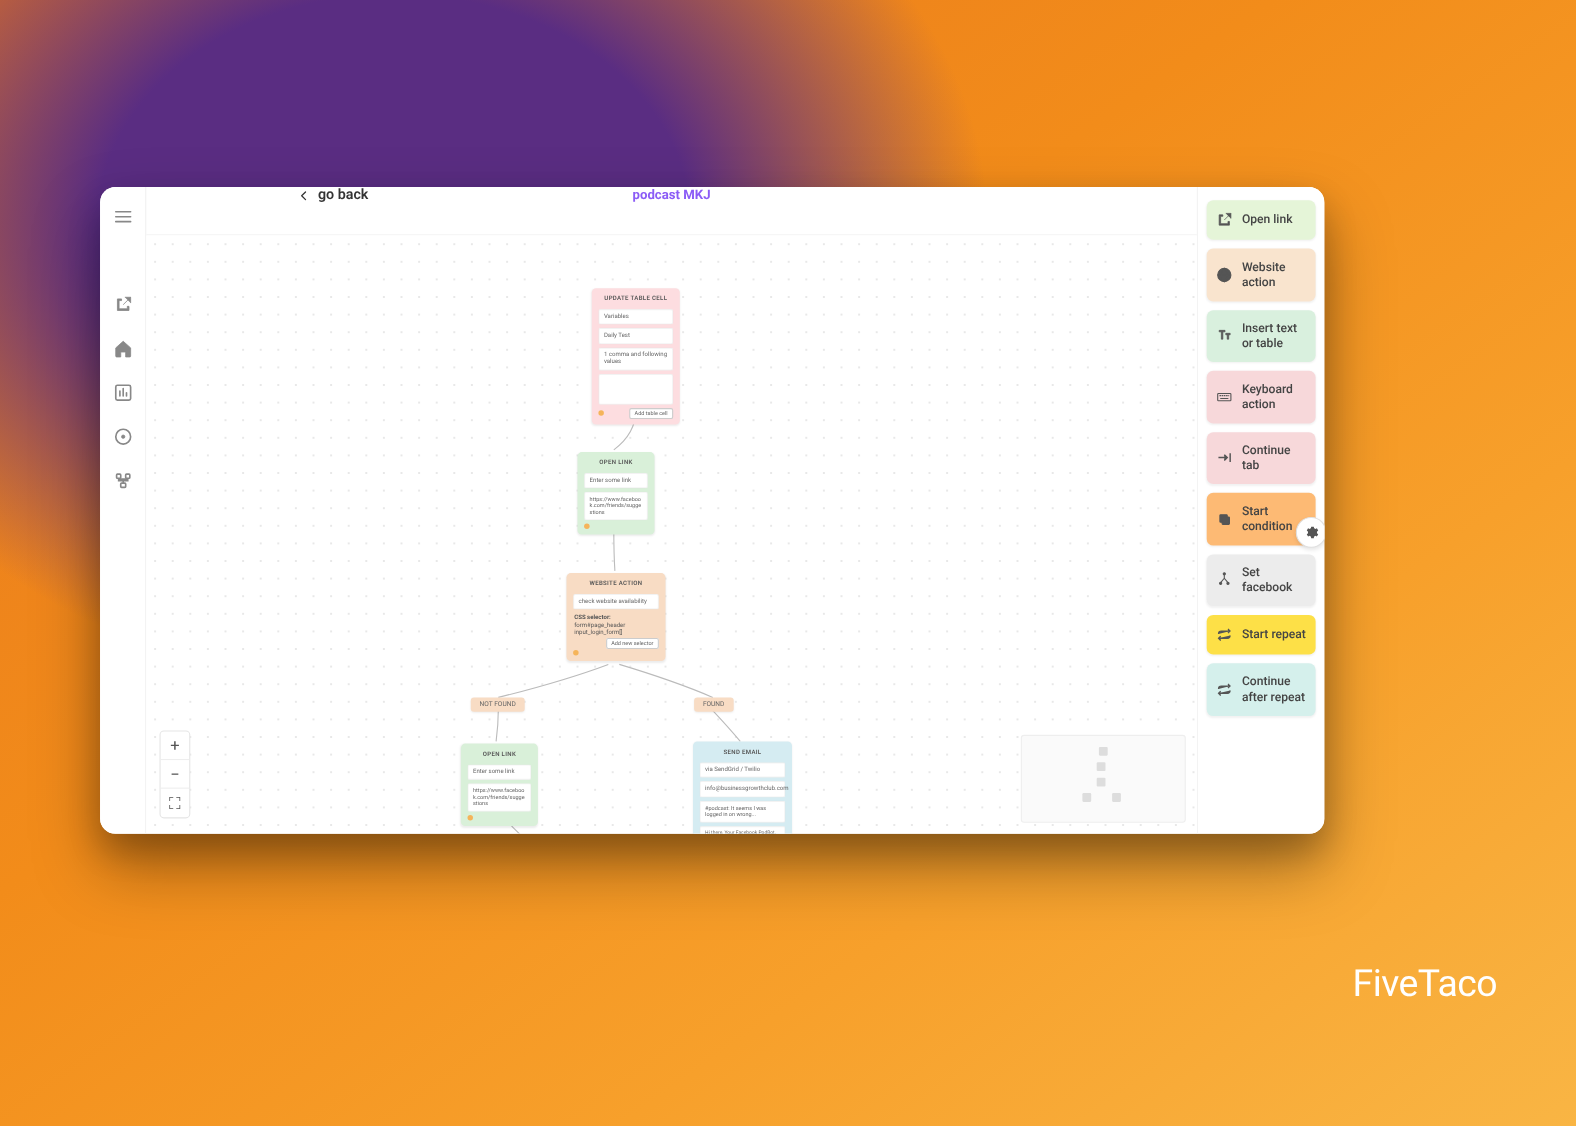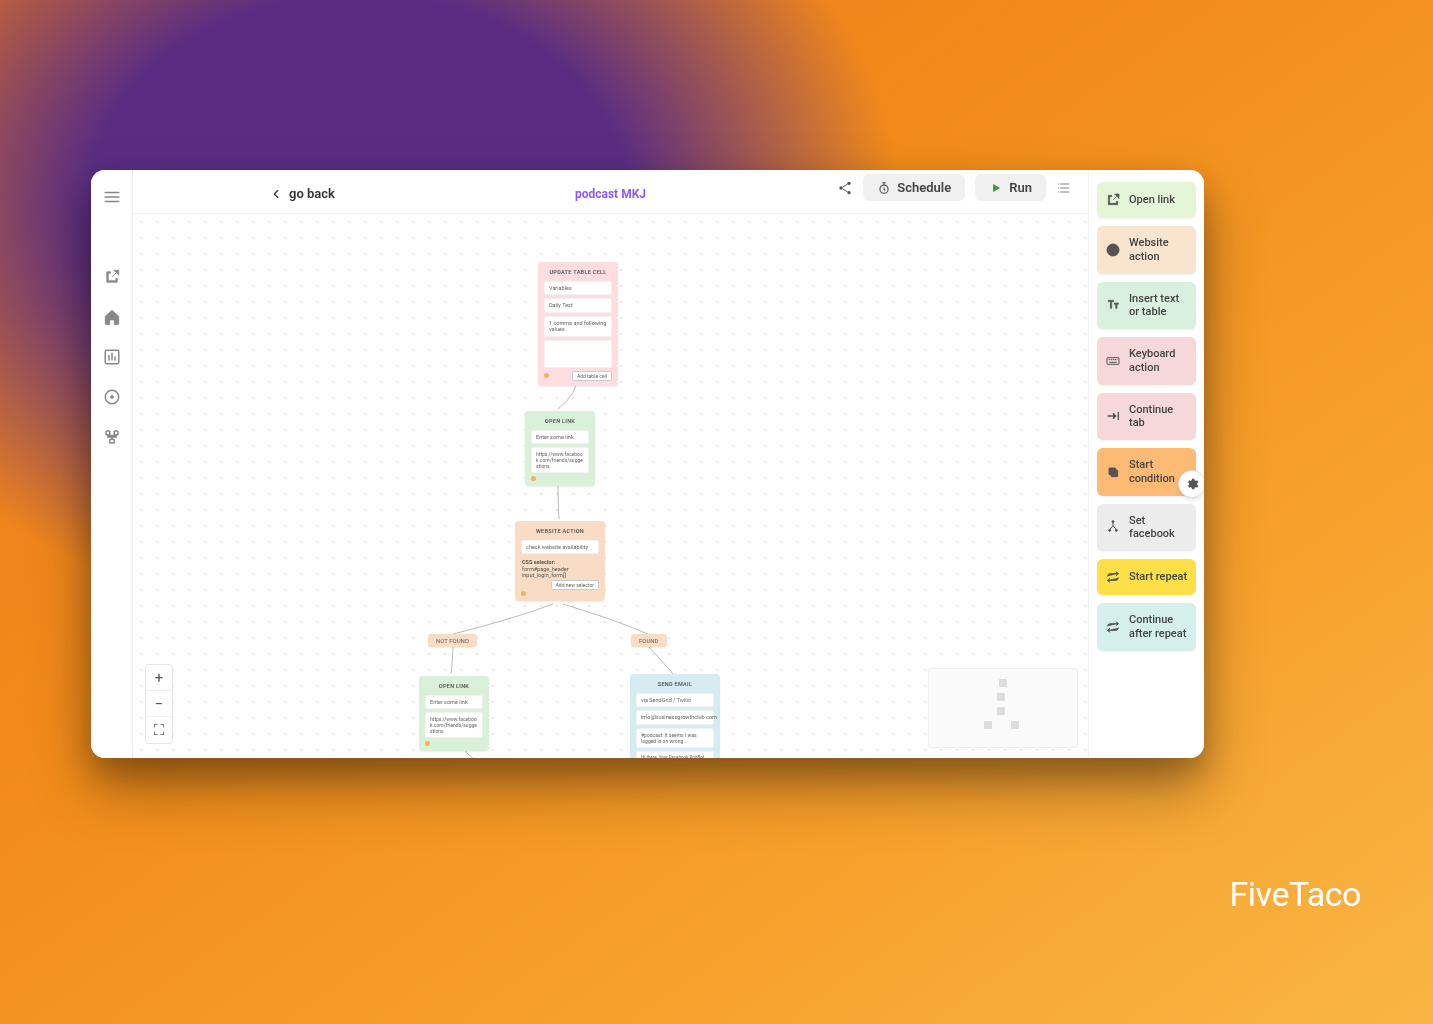--- a/index.html
+++ b/index.html
@@ -1,21 +1,21 @@
 <!DOCTYPE html>
 <html><head>
 <meta charset="utf-8">
 <style>
 *{box-sizing:border-box;margin:0;padding:0;font-family:-apple-system,BlinkMacSystemFont,"Segoe UI",Roboto,Helvetica,Arial,sans-serif}
 body{width:1433px;height:1024px;overflow:hidden;position:relative;background:radial-gradient(ellipse 900px 700px at 25% 20%,#5a2d82 0%,#5a2d82 30%,rgba(90,45,130,0) 60%),linear-gradient(145deg,#e8761e 0%,#f28c1a 40%,#f7a02b 70%,#f9b544 100%)}
 .window{position:absolute;left:91px;top:170px;width:1113px;height:588px;background:#fff;border-radius:14px;box-shadow:0 30px 60px rgba(0,0,0,.35),0 15px 30px rgba(0,0,0,.2);overflow:hidden;display:flex}
 .left-rail{width:42px;background:#fff;display:flex;flex-direction:column;align-items:center;padding-top:18px;gap:22px;border-right:1px solid #f0f0f0}
 .left-rail .icn{width:18px;height:18px;fill:#888;stroke:#888;cursor:pointer}
 .main{flex:1;display:flex;flex-direction:column;position:relative}
-.topbar{height:44px;display:flex;align-items:flex-end;padding:12px 16px;border-bottom:1px solid #f2f2f2;position:relative}
+.topbar{height:44px;display:flex;align-items:flex-start;padding:0 16px;border-bottom:1px solid #f2f2f2;position:relative}
 .back-btn{display:flex;align-items:center;gap:6px;font-size:13px;font-weight:600;color:#333;cursor:pointer;margin-left:120px}
 .back-btn svg{width:14px;height:14px;stroke:#333;fill:none;stroke-width:2}
 .title{position:absolute;left:50%;transform:translateX(-50%);font-size:12px;font-weight:700;color:#8b5cf6}
 .top-right{margin-left:auto;display:flex;align-items:center;gap:10px}
 .share-icn{width:16px;height:16px;fill:#555;cursor:pointer}
 .pill{display:flex;align-items:center;gap:6px;padding:6px 14px;border-radius:6px;background:#f0f0f0;font-size:13px;font-weight:600;color:#444;cursor:pointer}
 .pill.run{background:#f0f0f0}
 .pill svg{width:14px;height:14px}
 .list-icn{width:16px;height:16px;stroke:#aaa;fill:none;stroke-width:2;cursor:pointer}
 .canvas{flex:1;position:relative;background:#fff;background-image:radial-gradient(#e8e8e8 1px,transparent 1px);background-size:16px 16px;overflow:hidden}
@@ -88,44 +88,20 @@
   <div class="main">
 
     <div class="topbar">
       <div class="back-btn">
         <svg viewBox="0 0 24 24">
             <path d="M15 6l-6 6 6 6" stroke-linecap="round" stroke-linejoin="round"></path>
           </svg>
         <span>go back</span>
       </div>
       <div class="title">podcast MKJ</div>
-      <div class="top-right">
-        <svg class="share-icn" viewBox="0 0 24 24">
-            <circle cx="6" cy="12" r="2.5"></circle>
-            <circle cx="18" cy="5" r="2.5"></circle>
-            <circle cx="18" cy="19" r="2.5"></circle>
-            <path d="M8 11l8-5M8 13l8 5" stroke="#555" stroke-width="1.5"></path>
-          </svg>
-        <div class="pill">
-          <svg viewBox="0 0 24 24" fill="none" stroke="#555" stroke-width="2">
-              <circle cx="12" cy="14" r="7"></circle>
-              <path d="M12 11v3l2 2M9 3h6M12 3v4"></path>
-            </svg>
-          <span>Schedule</span>
-        </div>
-        <div class="pill run">
-          <svg viewBox="0 0 24 24">
-              <path d="M7 5v14l12-7z" fill="#3a9b3a"></path>
-            </svg>
-          <span>Run</span>
-        </div>
-        <svg class="list-icn" viewBox="0 0 24 24">
-            <path d="M7 6h12M7 12h12M7 18h12M4 6h0M4 12h0M4 18h0" stroke-linecap="round"></path>
-          </svg>
-      </div>
     </div>
 
     <div class="canvas">
       <svg class="connectors">
         <path d="M445 159 Q445 180 425 195" stroke="#bbb" fill="none" stroke-width="1"></path>
         <path d="M425 267 Q425 290 426 305" stroke="#bbb" fill="none" stroke-width="1"></path>
         <path d="M420 390 Q380 405 320 420" stroke="#bbb" fill="none" stroke-width="1"></path>
         <path d="M430 390 Q480 405 515 420" stroke="#bbb" fill="none" stroke-width="1"></path>
         <path d="M320 432 Q320 445 318 460" stroke="#bbb" fill="none" stroke-width="1"></path>
         <path d="M515 432 Q530 448 540 460" stroke="#bbb" fill="none" stroke-width="1"></path>

